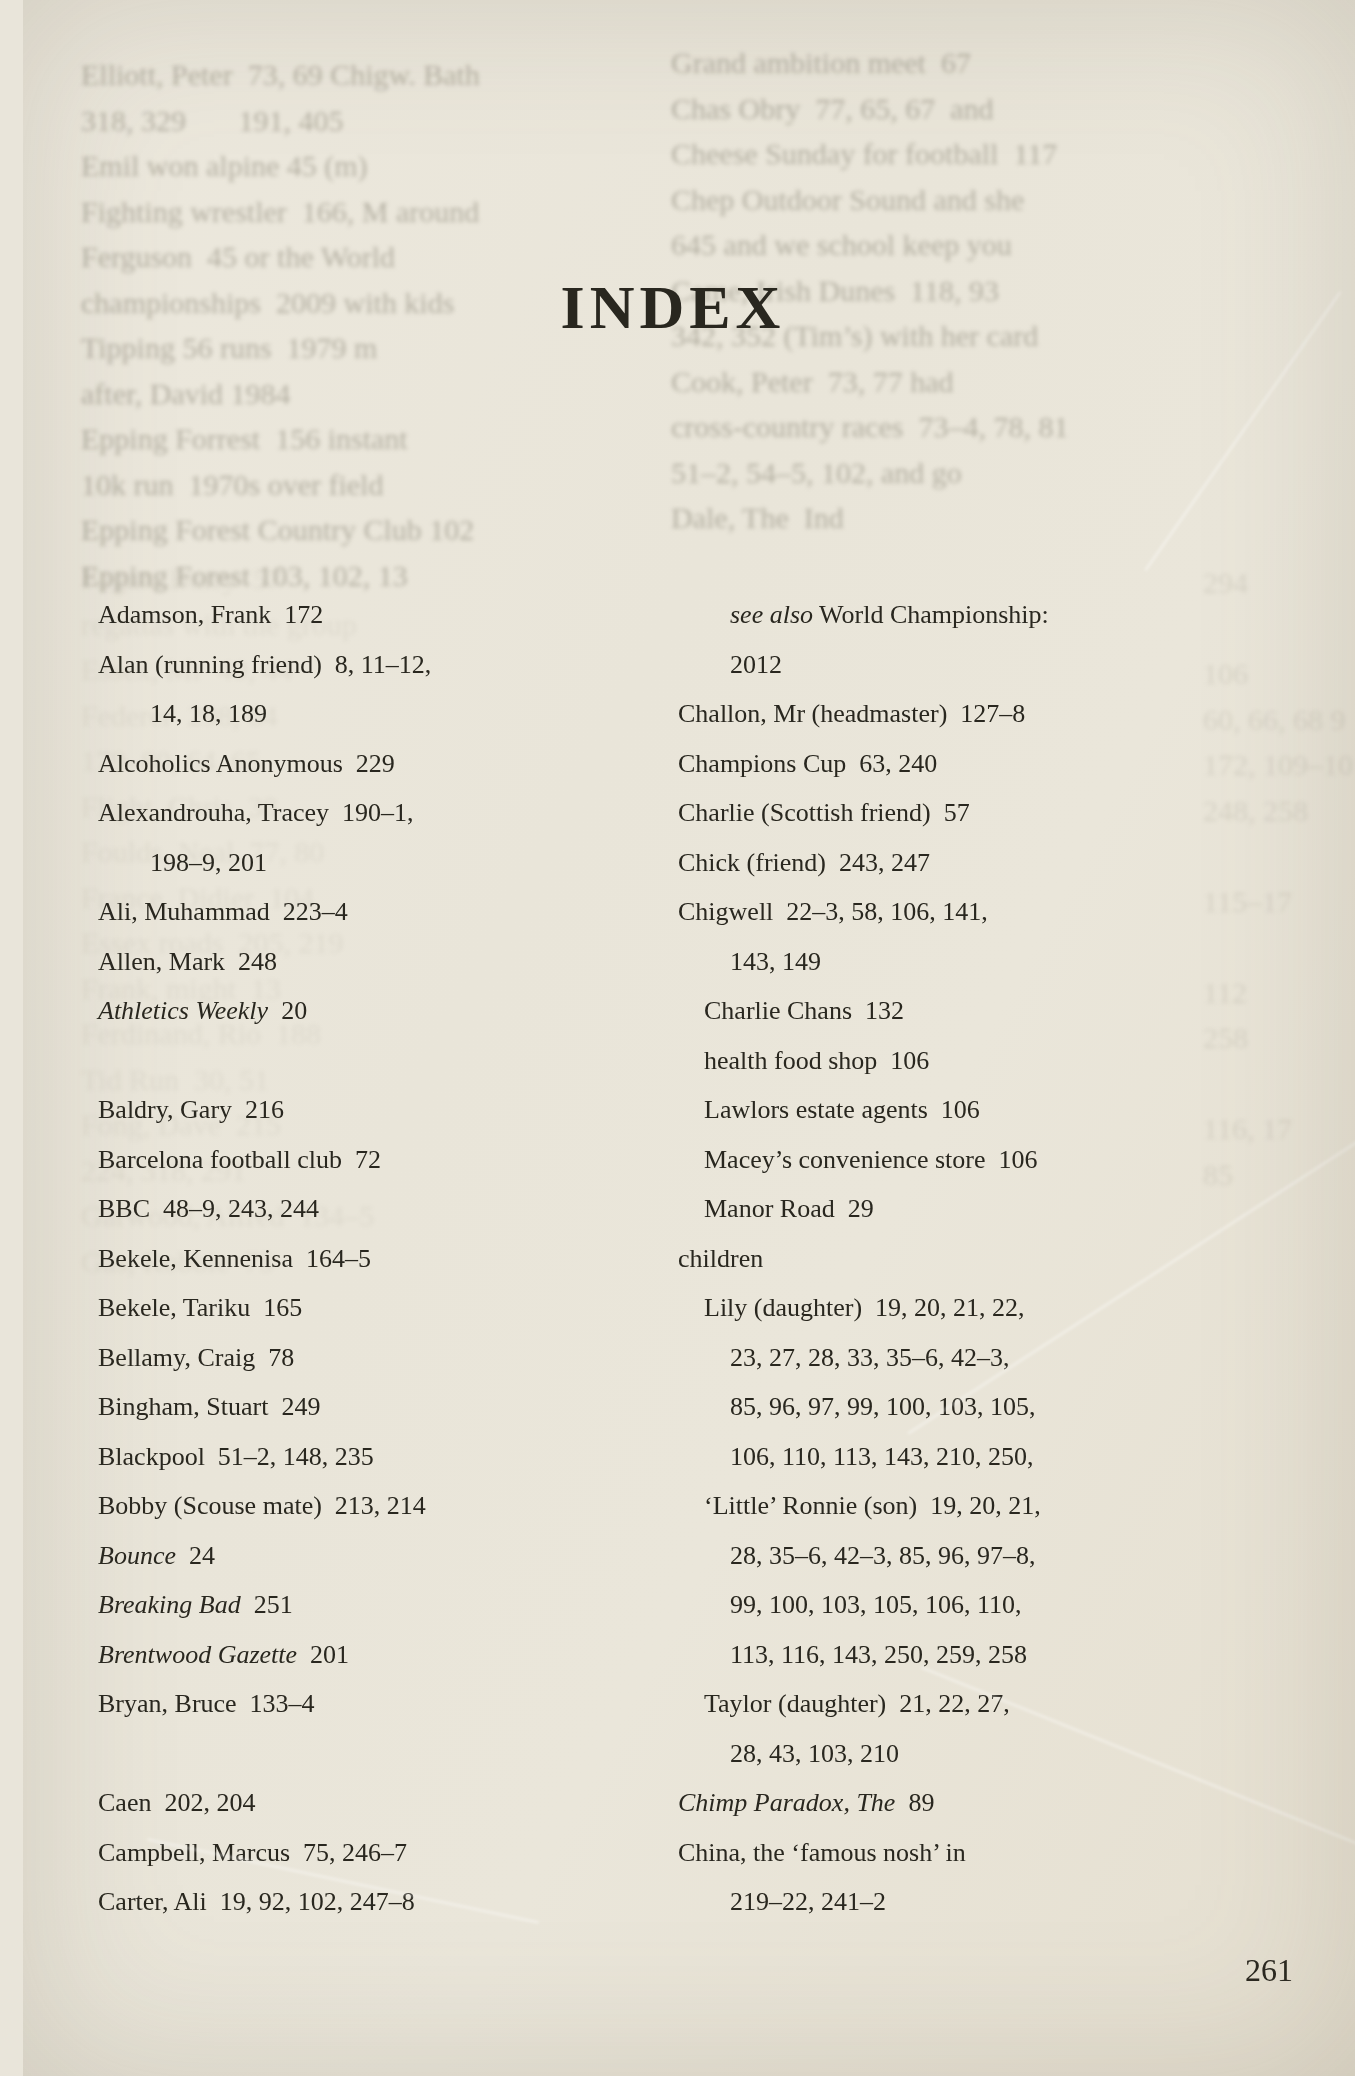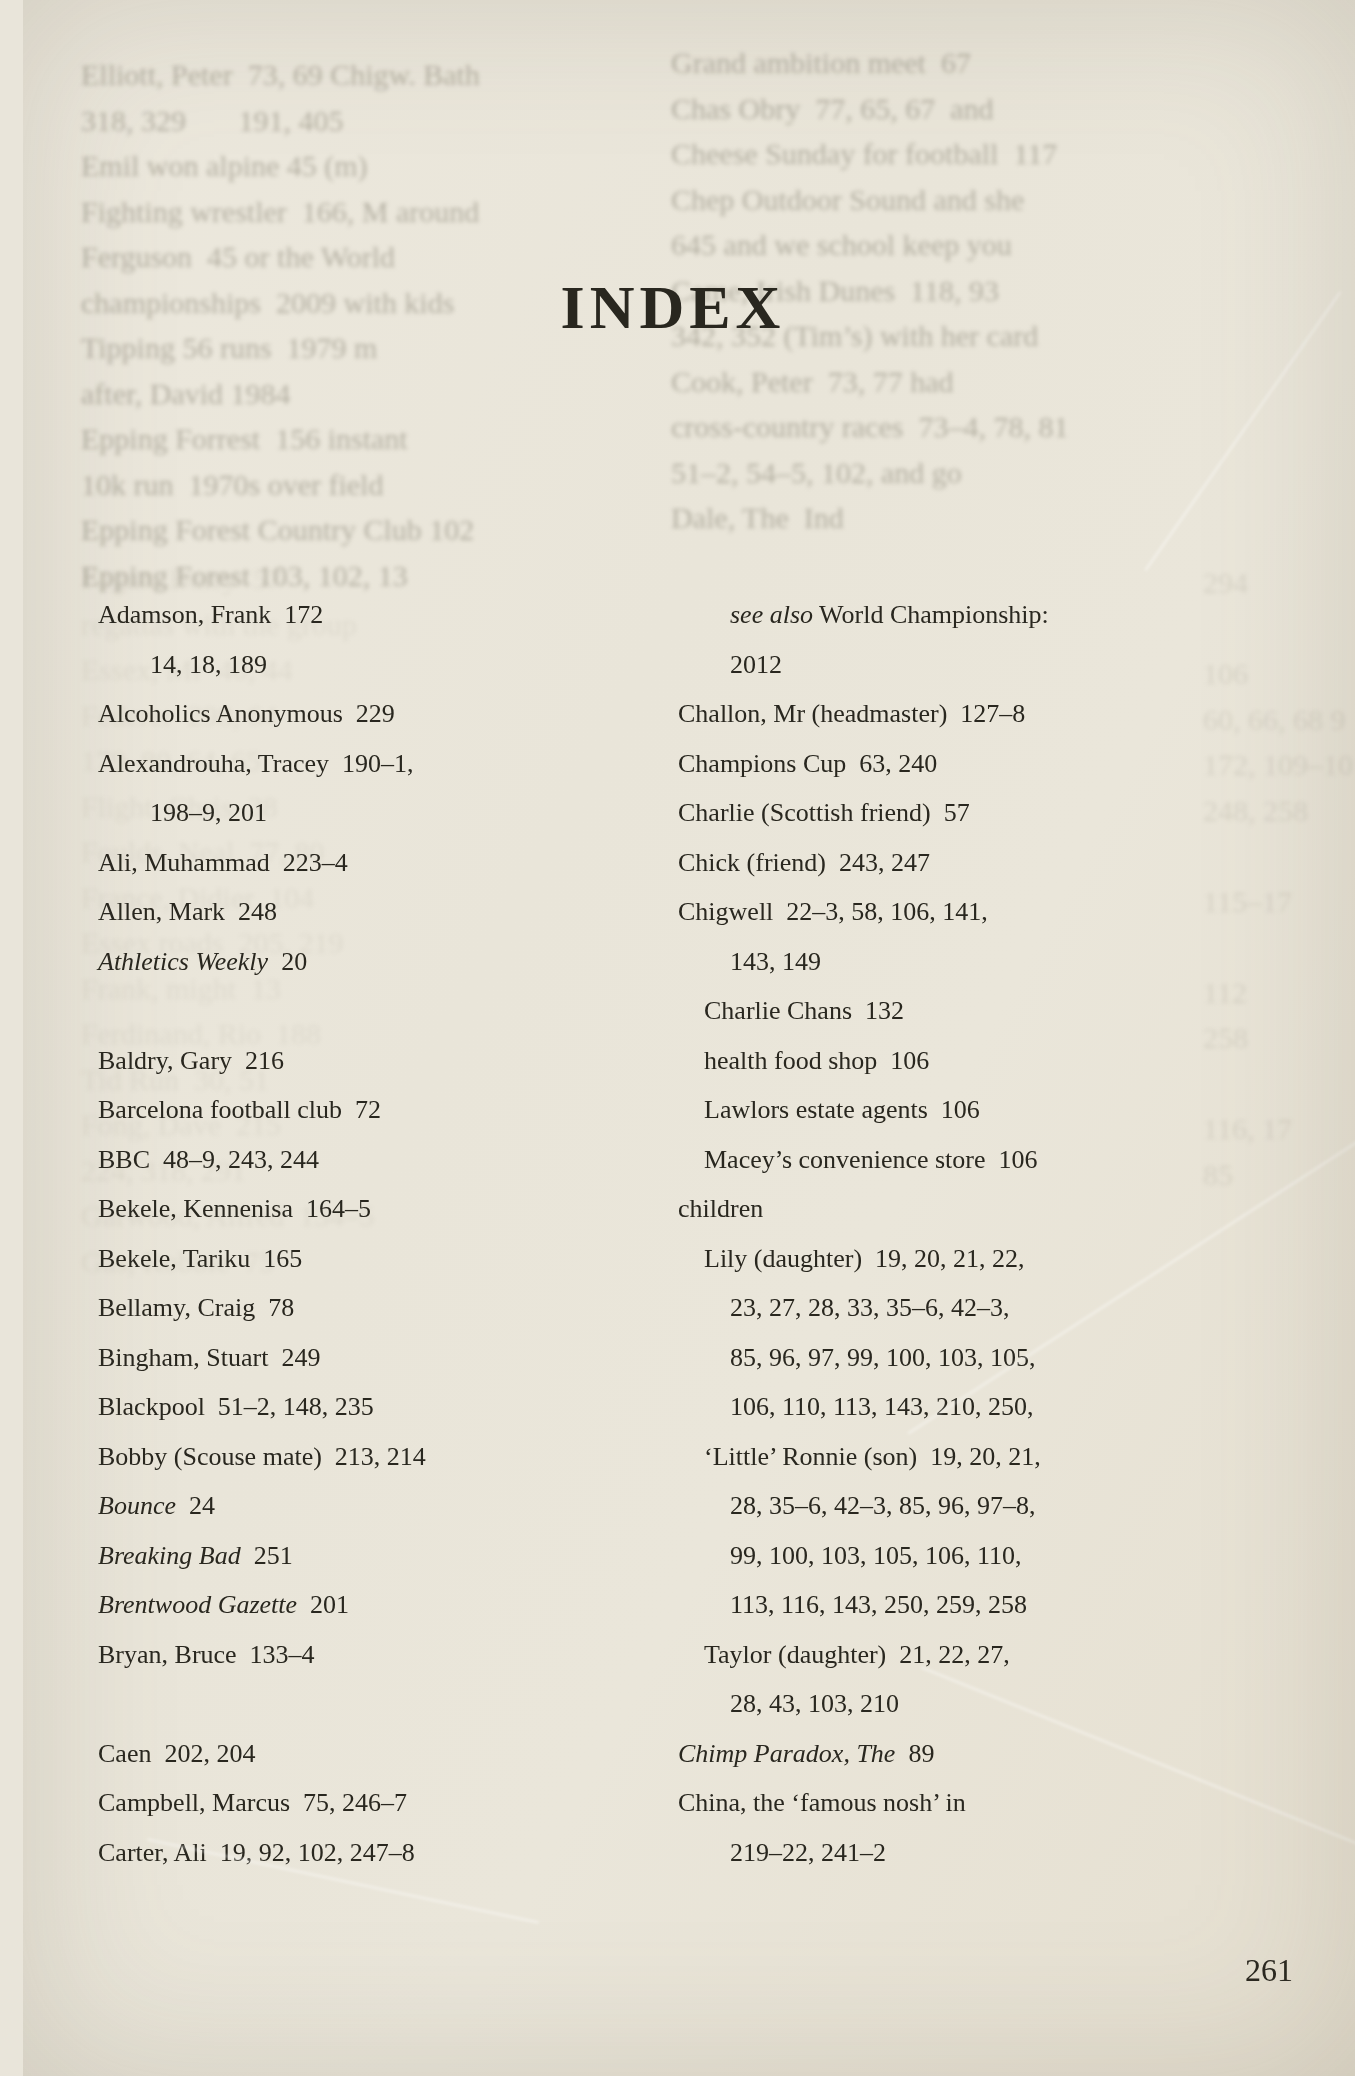--- a/index.html
+++ b/index.html
@@ -66,20 +66,21 @@
 
   <div class="ghost ghost-top-left" id="ghost-top-left"><div>Elliott, Peter  73, 69 Chigw. Bath</div><div>318, 329       191, 405</div><div>Emil won alpine 45 (m)</div><div>Fighting wrestler  166, M around</div><div>Ferguson  45 or the World</div><div>championships  2009 with kids</div><div>Tipping 56 runs  1979 m</div><div>after, David 1984</div><div>Epping Forrest  156 instant</div><div>10k run  1970s over field</div><div>Epping Forest Country Club 102</div><div>Epping Forest 103, 102, 13</div></div>
   <div class="ghost ghost-top-right" id="ghost-top-right"><div>Grand ambition meet  67</div><div>Chas Obry  77, 65, 67  and</div><div>Cheese Sunday for football  117</div><div>Chep Outdoor Sound and she</div><div>645 and we school keep you</div><div>Came, Irish Dunes  118, 93</div><div>342, 352 (Tim’s) with her card</div><div>Cook, Peter  73, 77 had</div><div>cross-country races  73–4, 78, 81</div><div>51–2, 54–5, 102, and go</div><div>Dale, The  Ind</div></div>
   <div class="ghost ghost-mid-left" id="ghost-mid-left"><div>Fagan, Barry  57</div><div>regattas with the group</div><div>Essex, Mr  40, 44</div><div>Federer  298, 64</div><div>179–80, 64, 65</div><div>Flight, Chris  38</div><div>Foulds, Neal  77, 80</div><div>France, Didier  104</div><div>Essex roads  205, 219</div><div>Frank, might  13</div><div>Ferdinand, Rio  188</div><div>Tid Run  30, 51</div><div>Fong, Dave  215</div><div>224, 318, 291</div><div>Garwood, Alfred  134–5</div><div>Gas, Robbie  75</div></div>
   <div class="ghost ghost-mid-right" id="ghost-mid-right"><div>294</div><div></div><div>106</div><div>60, 66, 68 9</div><div>172, 109–10</div><div>248, 258</div><div></div><div>115–17</div><div></div><div>112</div><div>258</div><div></div><div>116, 17</div><div>85</div></div>
 
   <h1 class="title">INDEX</h1>
 
   <div class="col col-left" id="col-left">
       <div class="line i0"><span>Adamson, Frank  172</span></div>
+      <div class="line i0"><span>Alan (running friend)  8, 11–12,</span></div>
       <div class="line i2"><span>14, 18, 189</span></div>
       <div class="line i0"><span>Alcoholics Anonymous  229</span></div>
       <div class="line i0"><span>Alexandrouha, Tracey  190–1,</span></div>
       <div class="line i2"><span>198–9, 201</span></div>
       <div class="line i0"><span>Ali, Muhammad  223–4</span></div>
       <div class="line i0"><span>Allen, Mark  248</span></div>
       <div class="line i0"><em>Athletics Weekly</em><span>  20</span></div>
       <div class="line gap"></div>
       <div class="line i0"><span>Baldry, Gary  216</span></div>
       <div class="line i0"><span>Barcelona football club  72</span></div>
@@ -105,20 +106,21 @@
       <div class="line i0"><span>Challon, Mr (headmaster)  127–8</span></div>
       <div class="line i0"><span>Champions Cup  63, 240</span></div>
       <div class="line i0"><span>Charlie (Scottish friend)  57</span></div>
       <div class="line i0"><span>Chick (friend)  243, 247</span></div>
       <div class="line i0"><span>Chigwell  22–3, 58, 106, 141,</span></div>
       <div class="line i2"><span>143, 149</span></div>
       <div class="line i1"><span>Charlie Chans  132</span></div>
       <div class="line i1"><span>health food shop  106</span></div>
       <div class="line i1"><span>Lawlors estate agents  106</span></div>
       <div class="line i1"><span>Macey’s convenience store  106</span></div>
+      <div class="line i1"><span>Manor Road  29</span></div>
       <div class="line i0"><span>children</span></div>
       <div class="line i1"><span>Lily (daughter)  19, 20, 21, 22,</span></div>
       <div class="line i2"><span>23, 27, 28, 33, 35–6, 42–3,</span></div>
       <div class="line i2"><span>85, 96, 97, 99, 100, 103, 105,</span></div>
       <div class="line i2"><span>106, 110, 113, 143, 210, 250,</span></div>
       <div class="line i1"><span>‘Little’ Ronnie (son)  19, 20, 21,</span></div>
       <div class="line i2"><span>28, 35–6, 42–3, 85, 96, 97–8,</span></div>
       <div class="line i2"><span>99, 100, 103, 105, 106, 110,</span></div>
       <div class="line i2"><span>113, 116, 143, 250, 259, 258</span></div>
       <div class="line i1"><span>Taylor (daughter)  21, 22, 27,</span></div>

